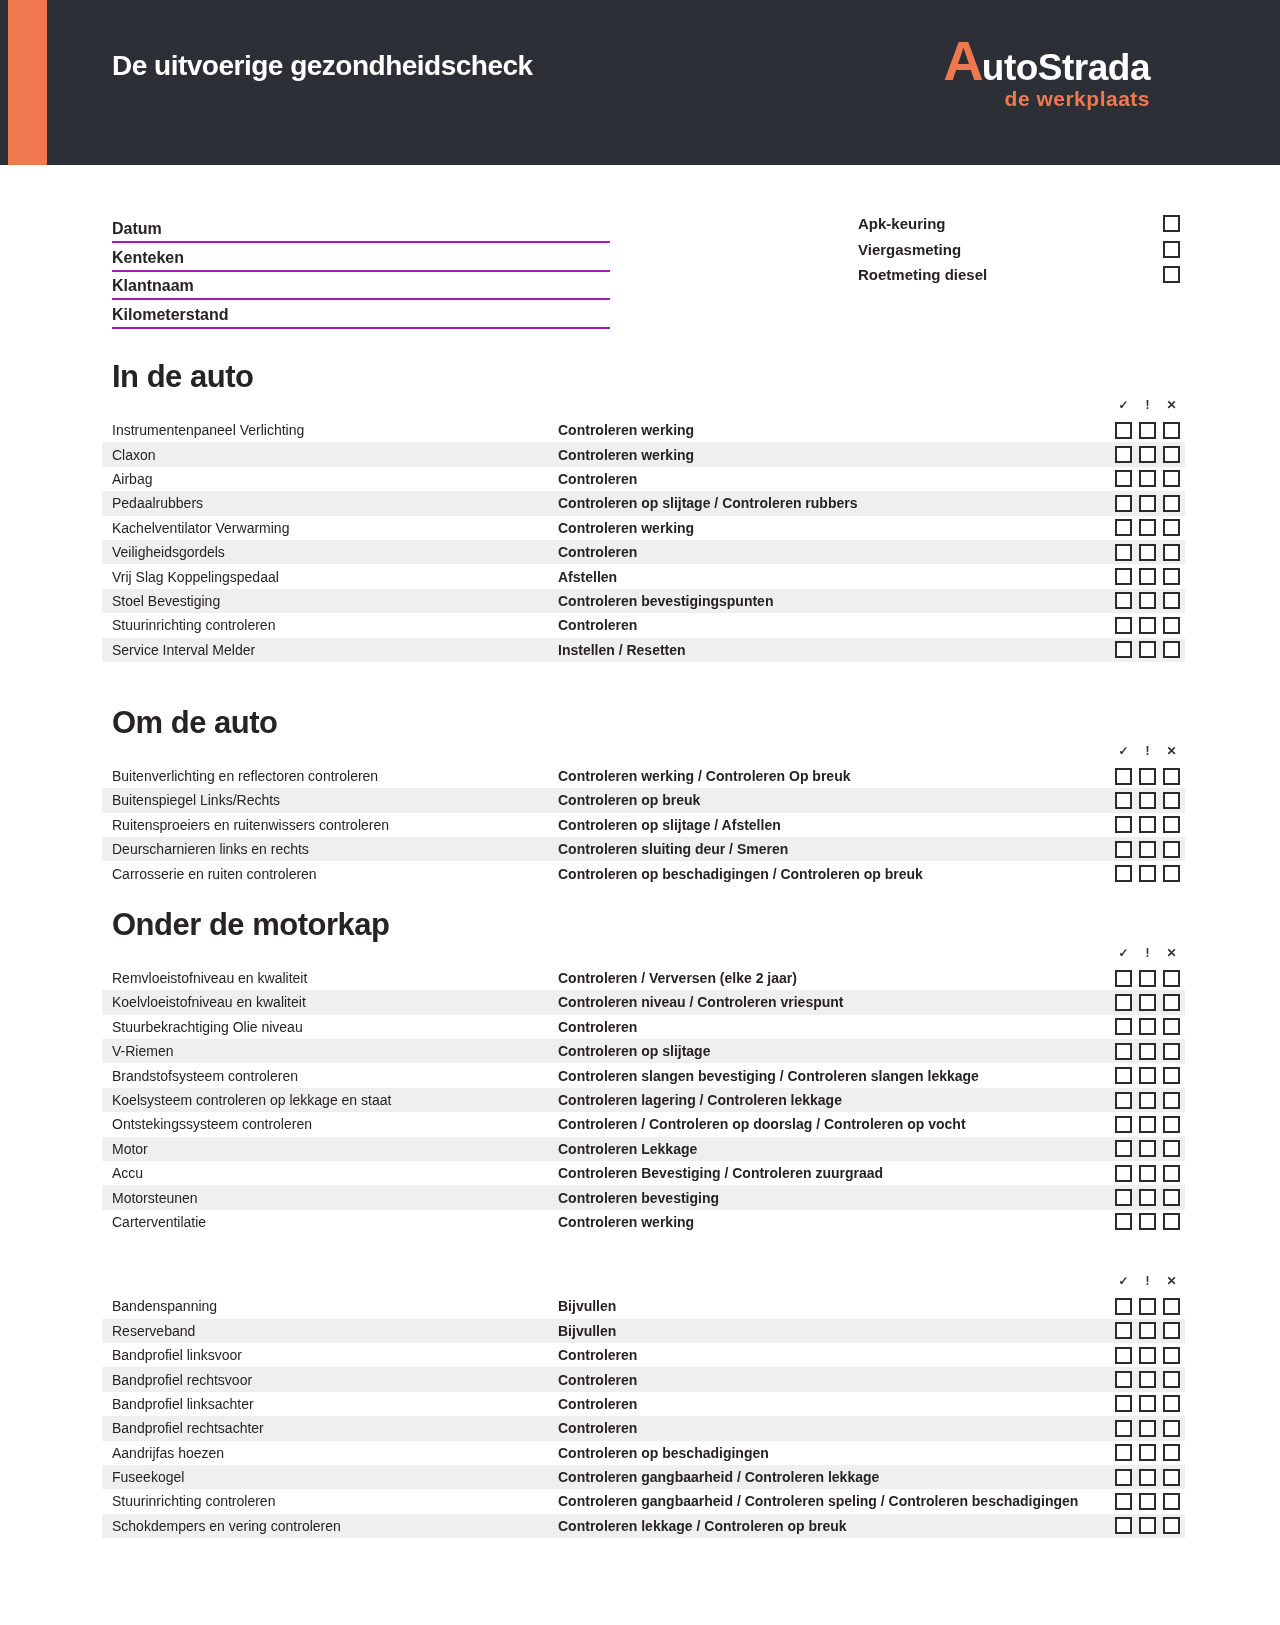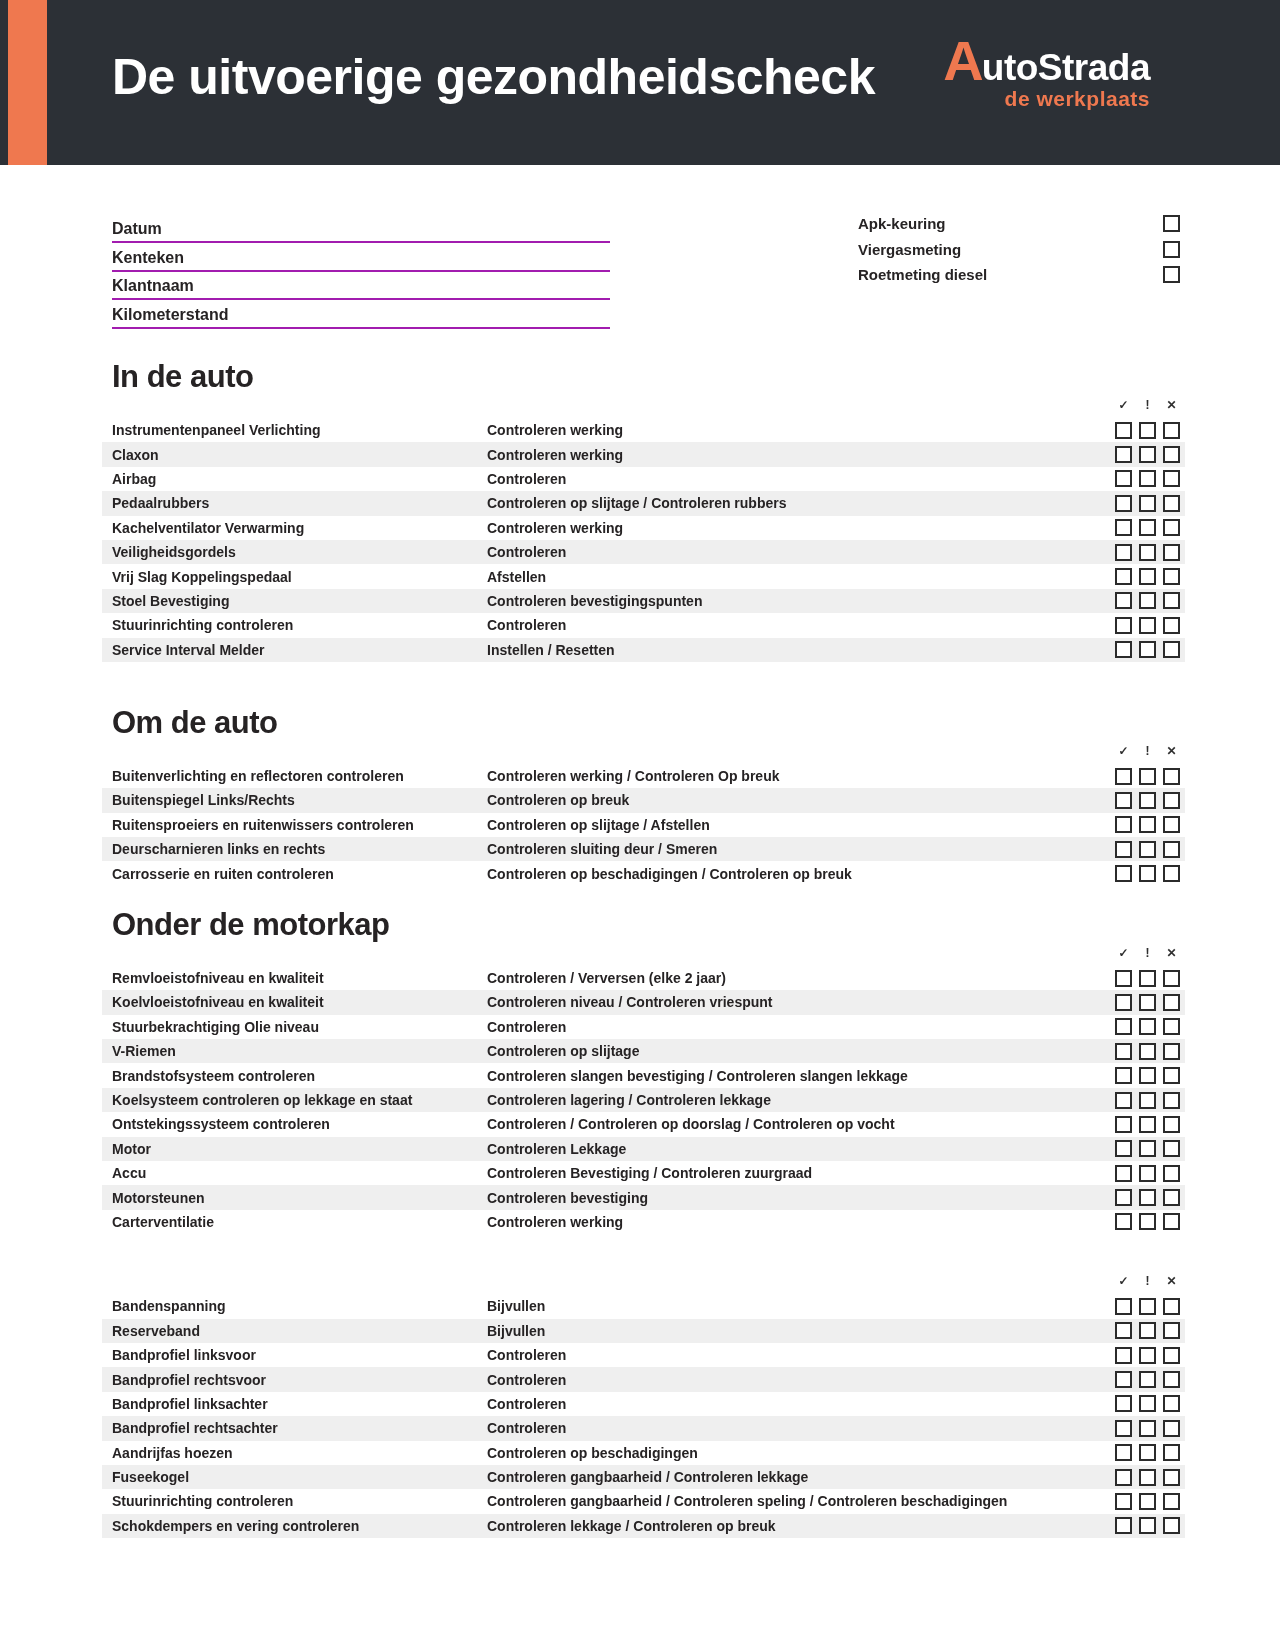--- a/index.html
+++ b/index.html
@@ -16,21 +16,21 @@
   .doc-header {
     position: relative; width: 1280px; height: 165px;
     background: #2c3036;
   }
   .accent-bar {
     position: absolute; left: 8px; top: 0; width: 39px; height: 165px;
     background: #ef784f;
   }
   .page-title {
     position: absolute; left: 112px; top: 52px;
-    color: #ffffff; font-size: 50px; font-weight: bold;
+    color: #ffffff; font-size: 28px; font-weight: bold;
     letter-spacing: -0.5px; line-height: 1; white-space: nowrap;
   }
   .logo { position: absolute; right: 130px; top: 36px; text-align: right; }
   .logo-line1 { display: flex; align-items: baseline; justify-content: flex-end; line-height: 1; }
   .logo-a { color: #ef784f; font-size: 56px; font-weight: bold; line-height: 0.9; letter-spacing: -2px; }
   .logo-rest { color: #ffffff; font-size: 37px; font-weight: bold; letter-spacing: -0.5px; }
   .logo-sub { color: #ef784f; font-size: 21px; font-weight: bold; margin-top: 1px; letter-spacing: 0.5px; }
 
   
   .top-area { position: relative; width: 1280px; height: 195px; }
@@ -72,22 +72,22 @@
     width: 17px; text-align: center;
     font-size: 12px; font-weight: bold; color: #2f2f2f; line-height: 14px;
   }
   .rows { margin-top: 6px; }
   .check-row {
     height: 24.4px; display: flex; align-items: center;
     padding-left: 10px; padding-right: 5px;
   }
   .check-row.striped { background: #efefef; }
   .row-item {
-    width: 375px; flex: 0 0 auto;
-    font-size: 14px; font-weight: bold; white-space: nowrap;
+    width: 446px; flex: 0 0 auto;
+    font-size: 14px; font-weight: normal; white-space: nowrap;
   }
   .row-action { flex: 1 1 auto; font-size: 14px; font-weight: bold; white-space: nowrap; }
   .boxes { display: flex; column-gap: 7px; flex: 0 0 auto; }
 </style>
 </head>
 <body>
 
 <div class="page">
 
   <div class="doc-header">

